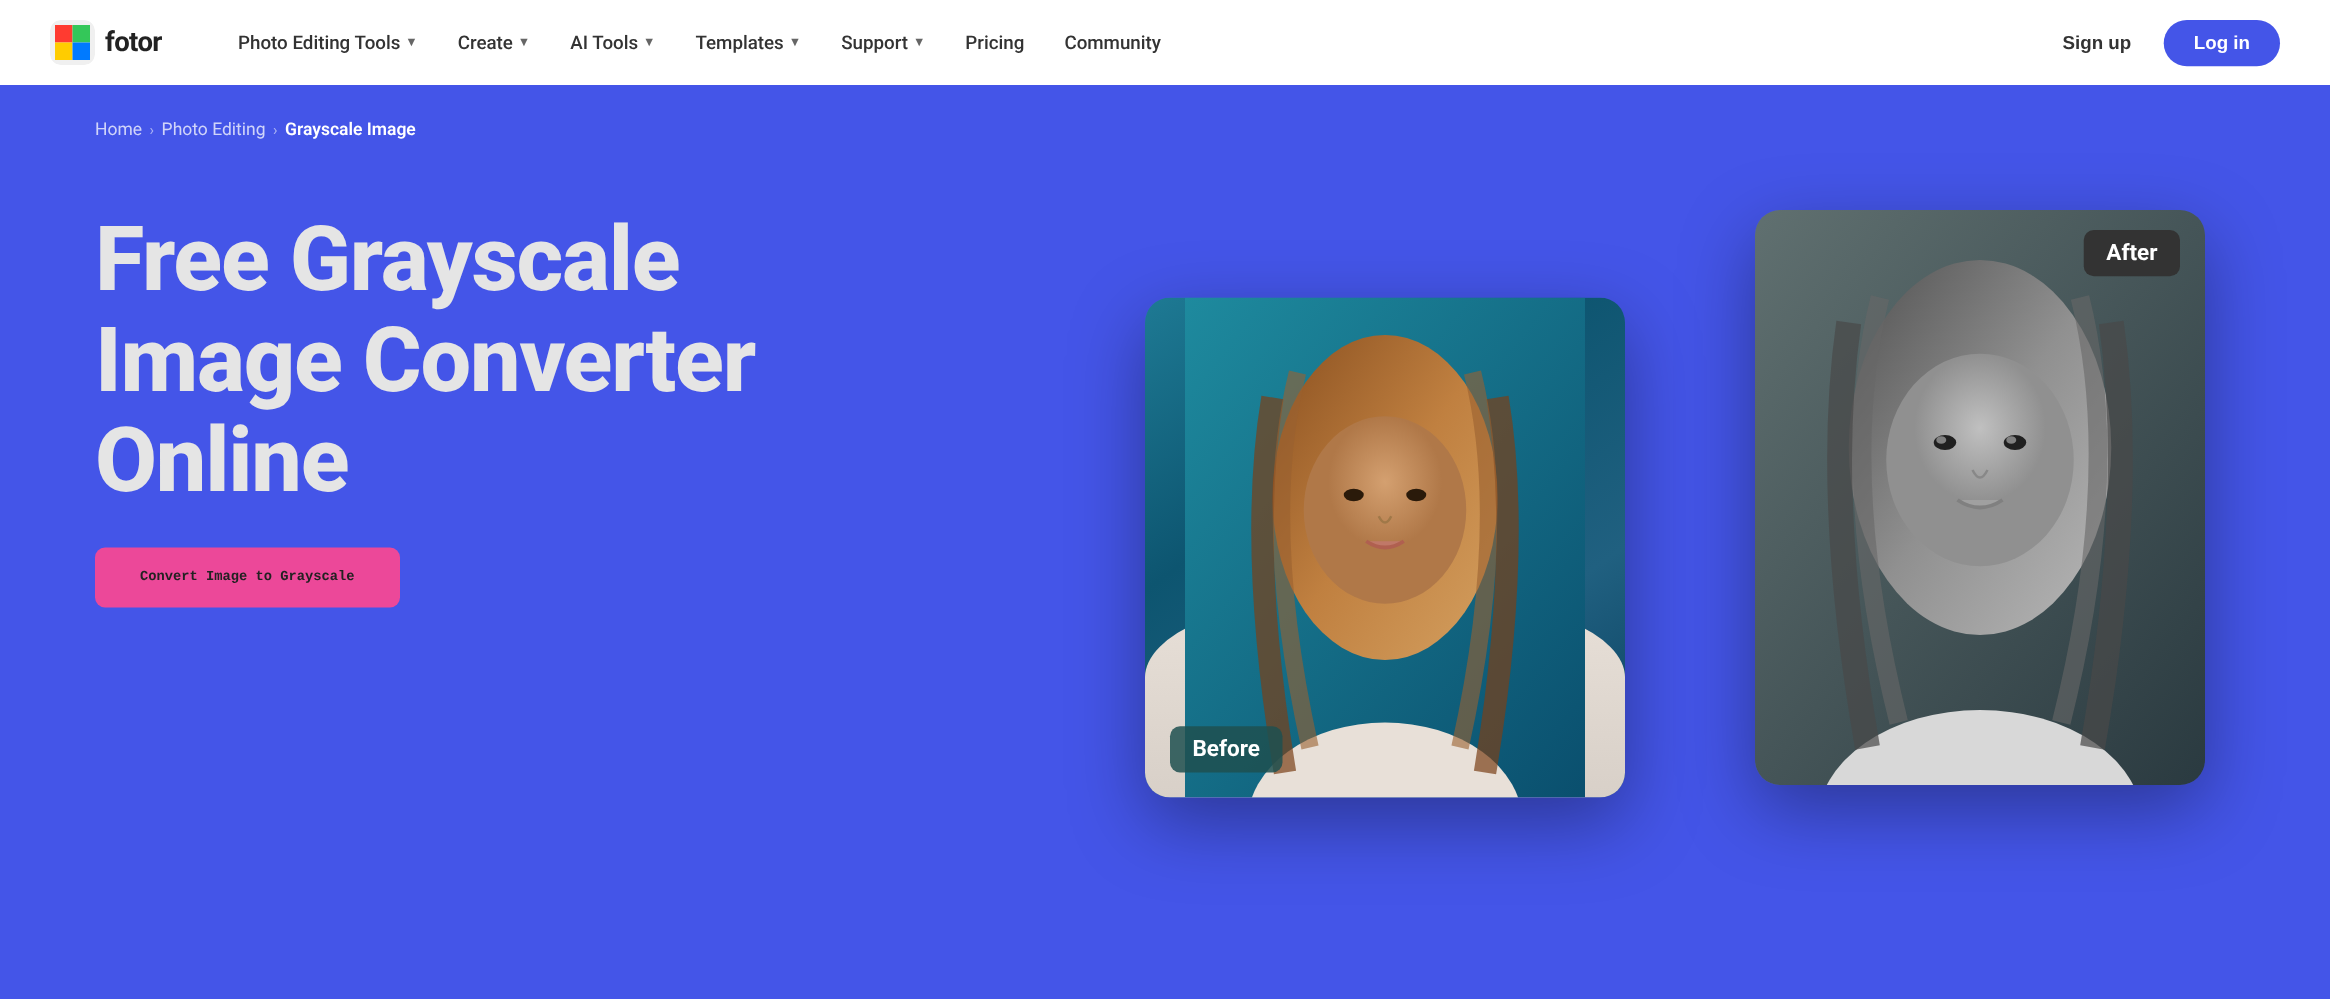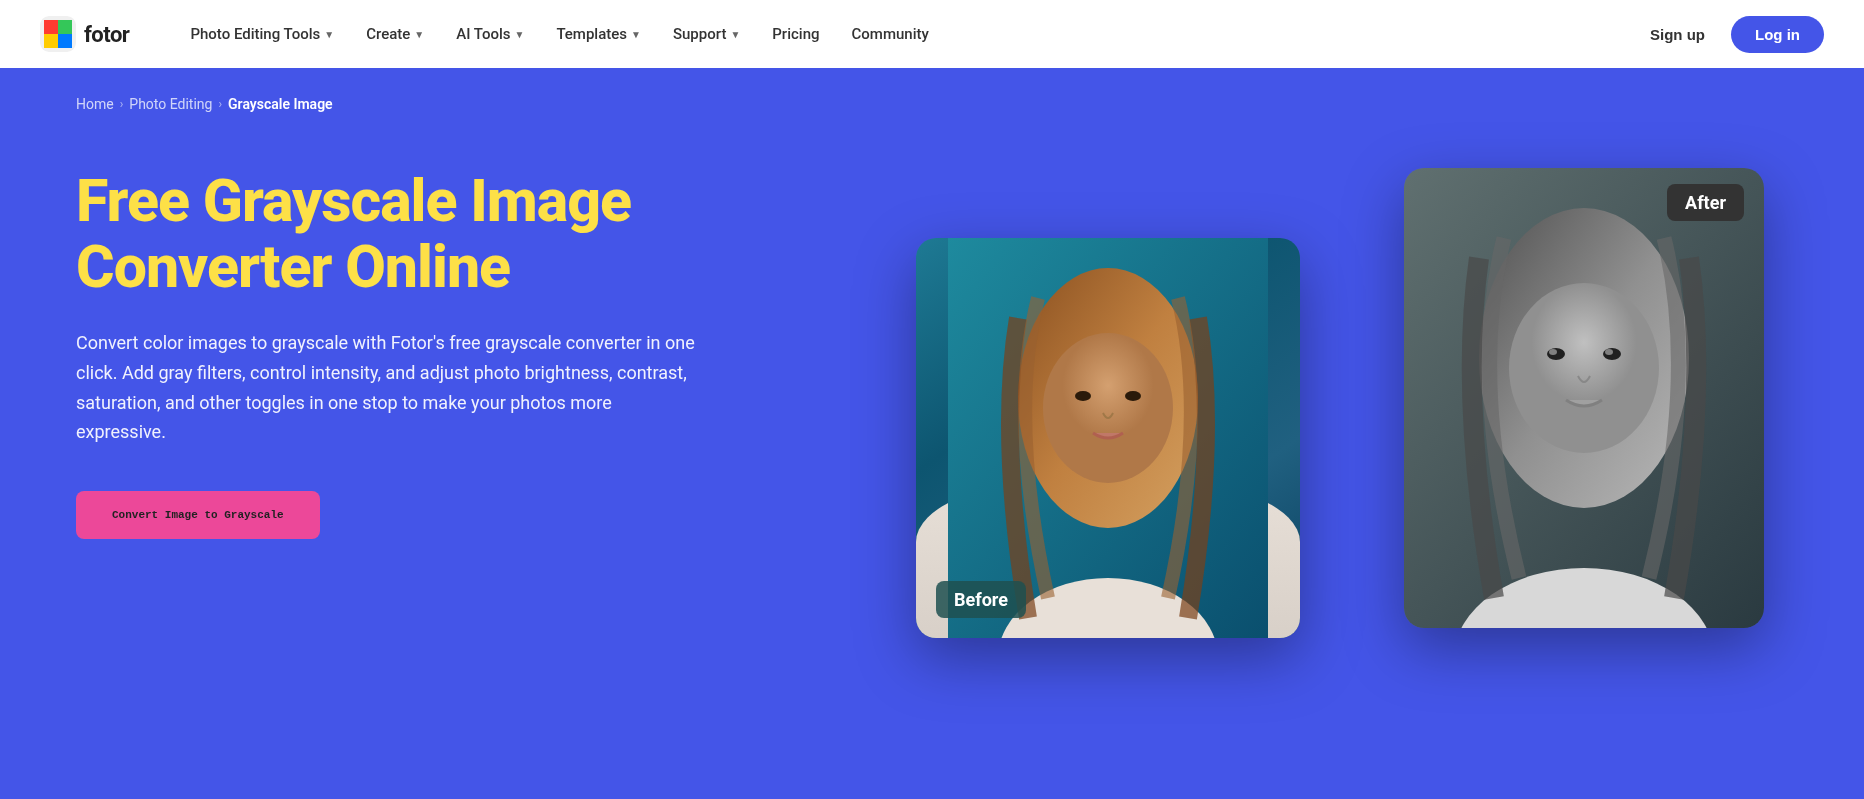--- a/index.html
+++ b/index.html
@@ -113,23 +113,23 @@
       align-items: flex-start;
       gap: 80px;
       flex: 1;
     }
     .hero-text {
       flex: 0 0 680px;
       max-width: 680px;
       padding-top: 20px;
     }
     .hero-title {
-      font-size: 59px;
+      font-size: 72px;
       font-weight: 800;
-      color: #fde047;
+      color: #e5e5e5;
       line-height: 1.12;
       margin-bottom: 28px;
       letter-spacing: -1px;
     }
     .hero-desc {
       font-size: 18px;
       color: rgba(255,255,255,0.92);
       line-height: 1.65;
       margin-bottom: 44px;
       max-width: 620px;
@@ -296,21 +296,20 @@
     <span class="breadcrumb-sep">›</span>
     <span class="breadcrumb-item">Photo Editing</span>
     <span class="breadcrumb-sep">›</span>
     <span class="breadcrumb-current">Grayscale Image</span>
   </div>
 
   <div class="hero-content">
 
     <div class="hero-text">
       <h1 class="hero-title">Free Grayscale Image Converter Online</h1>
-      <p class="hero-desc">Convert color images to grayscale with Fotor's free grayscale converter in one click. Add gray filters, control intensity, and adjust photo brightness, contrast, saturation, and other toggles in one stop to make your photos more expressive.</p>
       <button class="btn-convert">Convert Image to Grayscale</button>
     </div>
 
     <div class="hero-images">
 
       <div class="img-card-before">
         <div class="portrait-canvas">
           <div class="portrait-bg-color"></div>
           <div class="portrait-body-color"></div>
 

